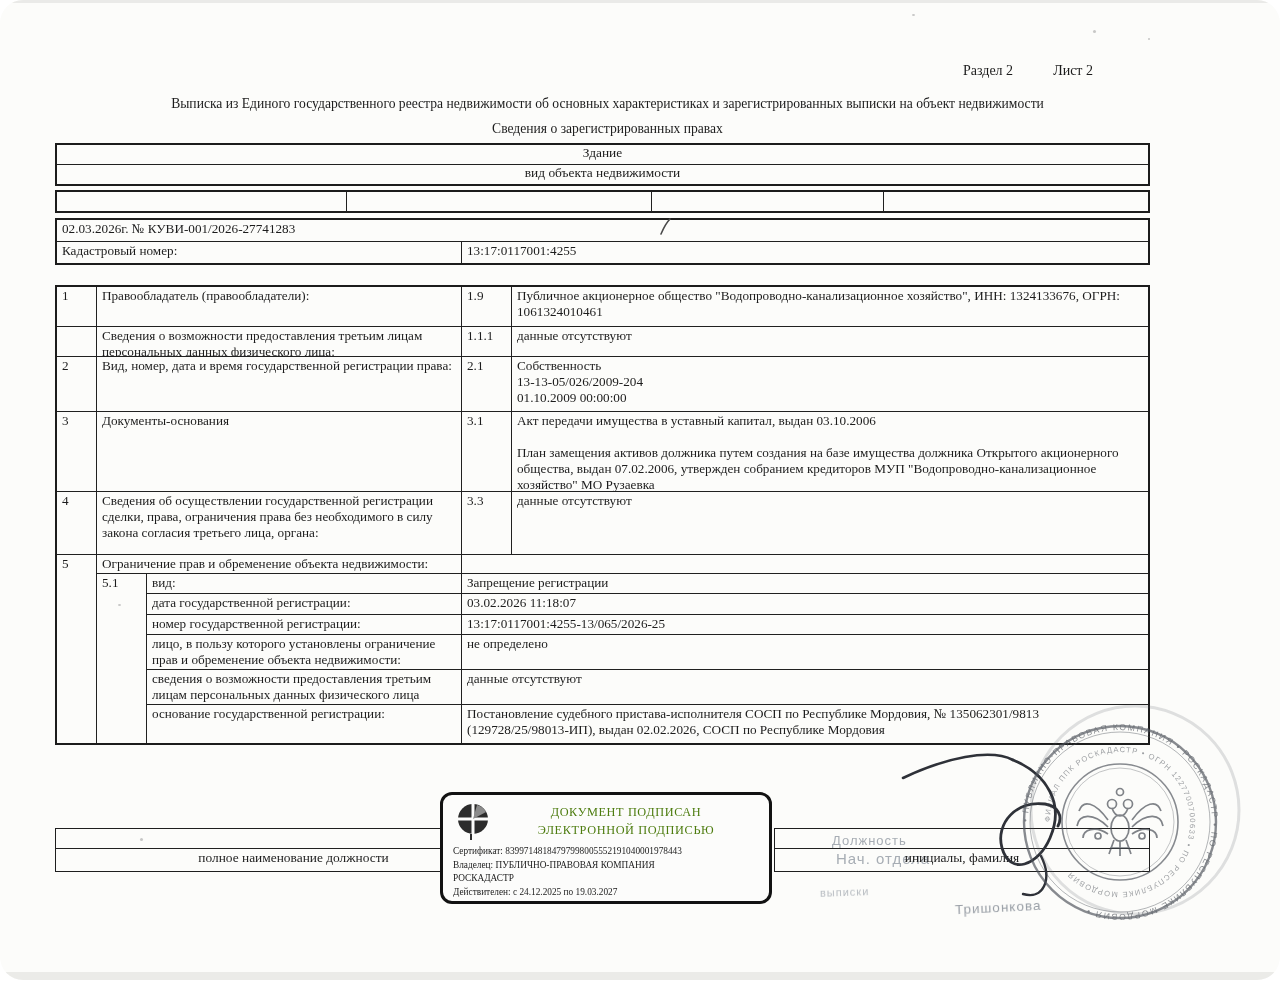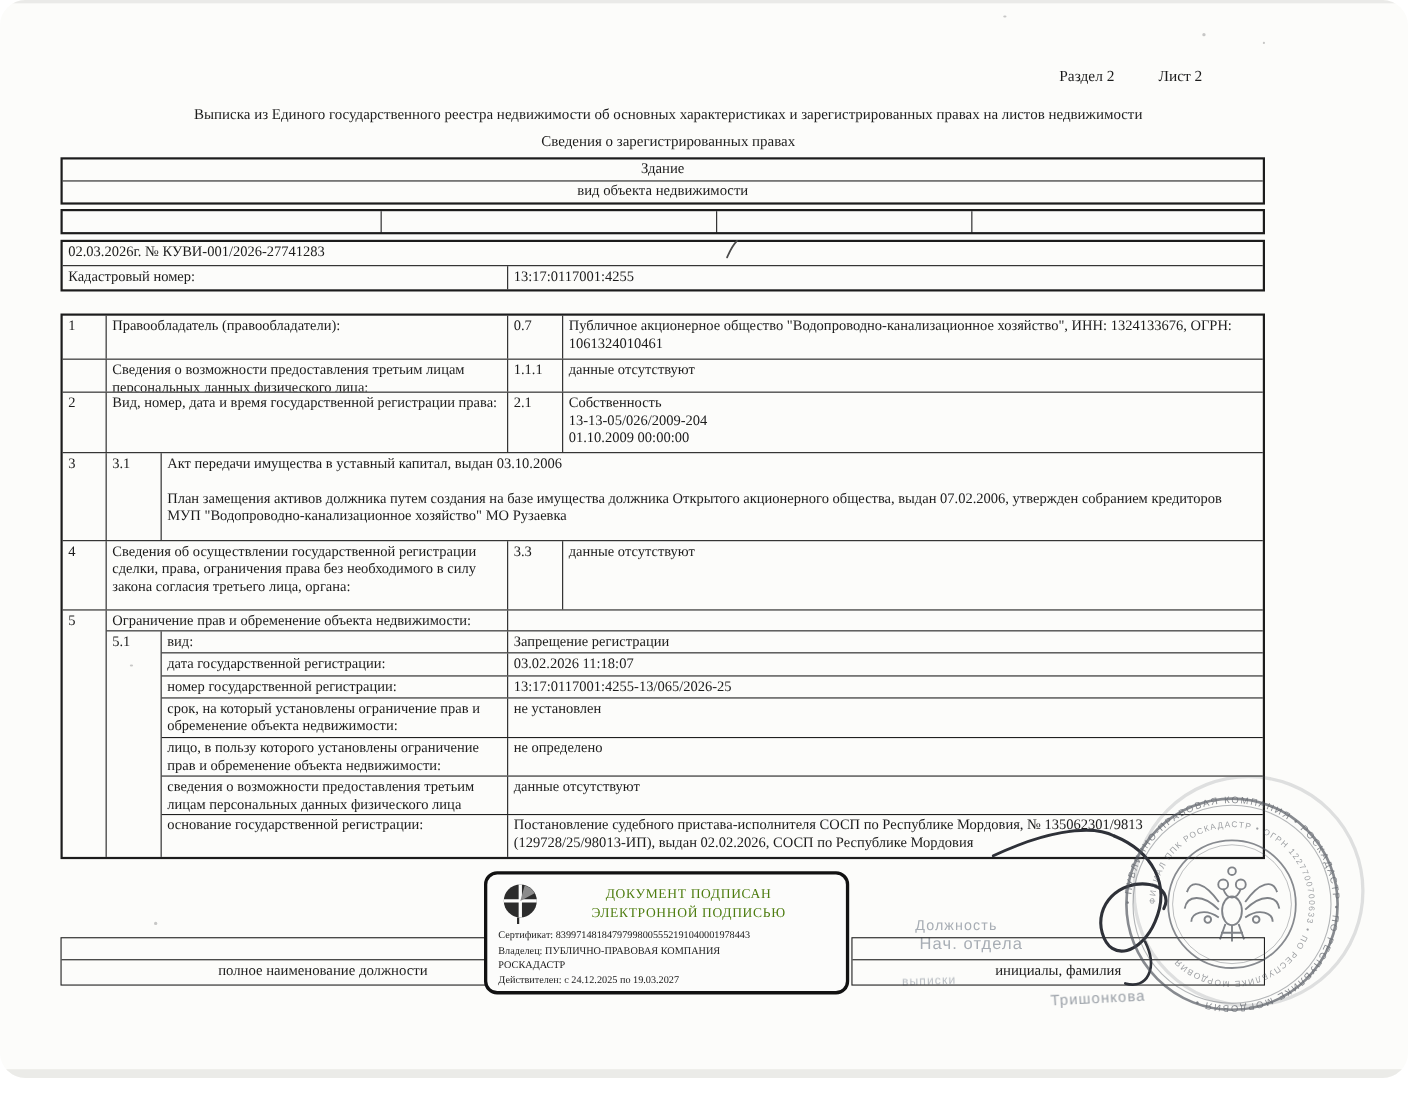--- a/index.html
+++ b/index.html
@@ -47,21 +47,21 @@
   .c-51    { width:50px; }
   .c-sublabel { width:315px; }
 
   .r1 { height:40px; } .r2 { height:30px; } .r3 { height:55px; }
   .r4 { height:80px; } .r5 { height:63px; }
   .rHdr5 { height:19px; }
   .s1 { height:20px; } .s2 { height:21px; } .s3 { height:20px; }
   .s4 { height:36px; } .s5 { height:35px; } .s6 { height:35px; } .s7 { height:38px; }
 
   
-  .footBox { border:1.8px solid #1e1e1e;margin-top:24px; }
+  .footBox { border:1.8px solid #1e1e1e; }
   .footL { top:828px; left:55px;  width:477px; height:44px; z-index:1; }
   .footR { top:828px; left:774px; width:376px; height:44px; z-index:1; }
   .footBox .r { height:20.2px; text-align:center; font-size:13.4px; padding-top:1px; }
 
   
   .sigBox {
     top:792px; left:440px; width:332px; height:112px; z-index:5;
     background:#fcfcfb; border:3px solid #121212; border-radius:12px;
     padding:6px 10px 4px 10px;
   }
@@ -84,21 +84,21 @@
 <body>
 
 <div class="page">
   <div class="topBand"></div>
 
   <div class="abs corner-meta">
     <span>Раздел 2</span>
     <span>Лист 2</span>
   </div>
 
-  <div class="abs doc-title center">Выписка из Единого государственного реестра недвижимости об основных характеристиках и зарегистрированных правах на листов недвижимости</div>
+  <div class="abs doc-title center">Выписка из Единого государственного реестра недвижимости об основных характеристиках и зарегистрированных выписки на объект недвижимости</div>
   <div class="abs scan-box tblA">
     <div class="r bb">Здание</div>
     <div class="r">вид объекта недвижимости</div>
   </div>
 
   <div class="abs doc-subtitle center">Сведения о зарегистрированных правах</div>
 
   <div class="abs scan-box tblB">
     <div class="cell br" style="width:290px">Лист № 1 раздела 2</div>
     <div class="cell br" style="width:305px">Всего листов раздела 2: 11</div>
@@ -114,21 +114,21 @@
       <div class="cell br" style="width:405px">Кадастровый номер:</div>
       <div class="cell" style="flex:1">13:17:0117001:4255</div>
     </div>
   </div>
 
   <div class="abs scan-box tblMain">
 
     <div class="trow r1 bb">
       <div class="cell br c-num">1</div>
       <div class="cell br c-label">Правообладатель (правообладатели):</div>
-      <div class="cell br c-sub">0.7</div>
+      <div class="cell br c-sub">1.9</div>
       <div class="cell c-val">Публичное акционерное общество "Водопроводно-канализационное хозяйство", ИНН: 1324133676, ОГРН: 1061324010461</div>
     </div>
 
     <div class="trow r2 bb">
       <div class="cell br c-num"></div>
       <div class="cell br c-label">Сведения о возможности предоставления третьим лицам персональных данных физического лица:</div>
       <div class="cell br c-sub">1.1.1</div>
       <div class="cell c-val">данные отсутствуют</div>
     </div>
 
@@ -136,20 +136,21 @@
       <div class="cell br c-num">2</div>
       <div class="cell br c-label">Вид, номер, дата и время государственной регистрации права:</div>
       <div class="cell br c-sub">2.1</div>
       <div class="cell c-val preline">Собственность
 13-13-05/026/2009-204
 01.10.2009 00:00:00</div>
     </div>
 
     <div class="trow r4 bb">
       <div class="cell br c-num">3</div>
+      <div class="cell br c-label">Документы-основания</div>
       <div class="cell br c-sub">3.1</div>
       <div class="cell c-val preline">Акт передачи имущества в уставный капитал, выдан 03.10.2006
 
 План замещения активов должника путем создания на базе имущества должника Открытого акционерного общества, выдан 07.02.2006, утвержден собранием кредиторов МУП "Водопроводно-канализационное хозяйство" МО Рузаевка</div>
     </div>
 
     <div class="trow r5 bb">
       <div class="cell br c-num">4</div>
       <div class="cell br c-label">Сведения об осуществлении государственной регистрации сделки, права, ограничения права без необходимого в силу закона согласия третьего лица, органа:</div>
       <div class="cell br c-sub">3.3</div>
@@ -170,24 +171,20 @@
               <div class="cell br c-sublabel">вид:</div>
               <div class="cell c-val">Запрещение регистрации</div>
             </div>
             <div class="trow s2 bb">
               <div class="cell br c-sublabel">дата государственной регистрации:</div>
               <div class="cell c-val">03.02.2026 11:18:07</div>
             </div>
             <div class="trow s3 bb">
               <div class="cell br c-sublabel">номер государственной регистрации:</div>
               <div class="cell c-val">13:17:0117001:4255-13/065/2026-25</div>
-            </div>
-            <div class="trow s4 bb">
-              <div class="cell br c-sublabel">срок, на который установлены ограничение прав и обременение объекта недвижимости:</div>
-              <div class="cell c-val">не установлен</div>
             </div>
             <div class="trow s5 bb">
               <div class="cell br c-sublabel">лицо, в пользу которого установлены ограничение прав и обременение объекта недвижимости:</div>
               <div class="cell c-val">не определено</div>
             </div>
             <div class="trow s6 bb">
               <div class="cell br c-sublabel">сведения о возможности предоставления третьим лицам персональных данных физического лица</div>
               <div class="cell c-val">данные отсутствуют</div>
             </div>
             <div class="trow s7">

